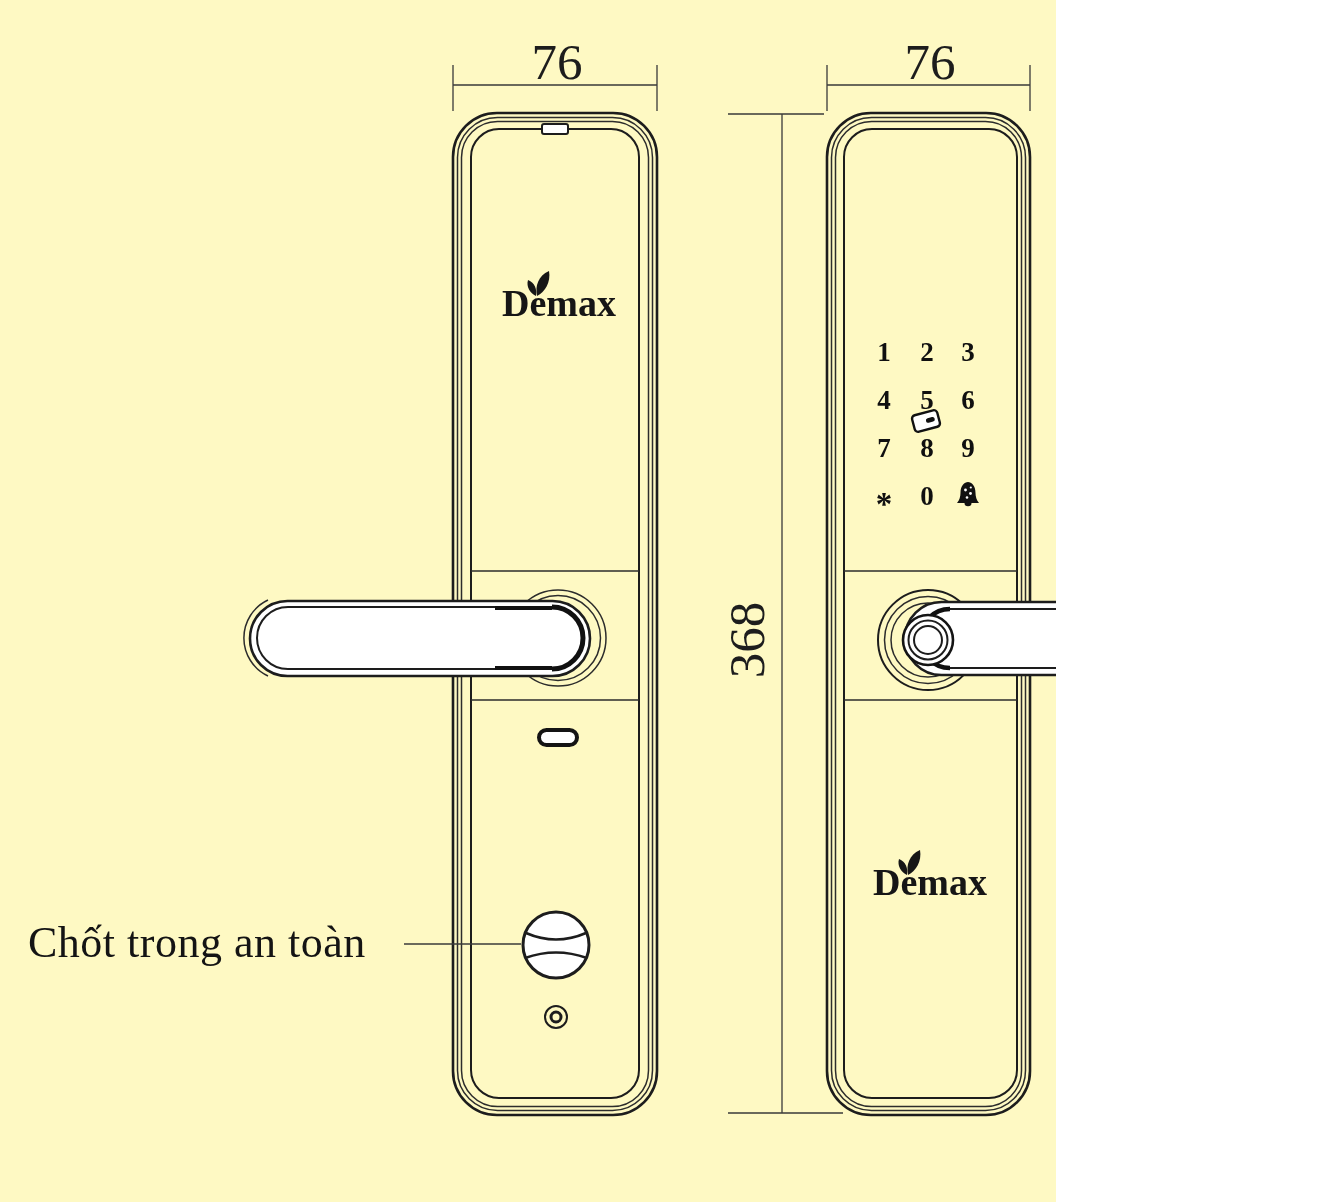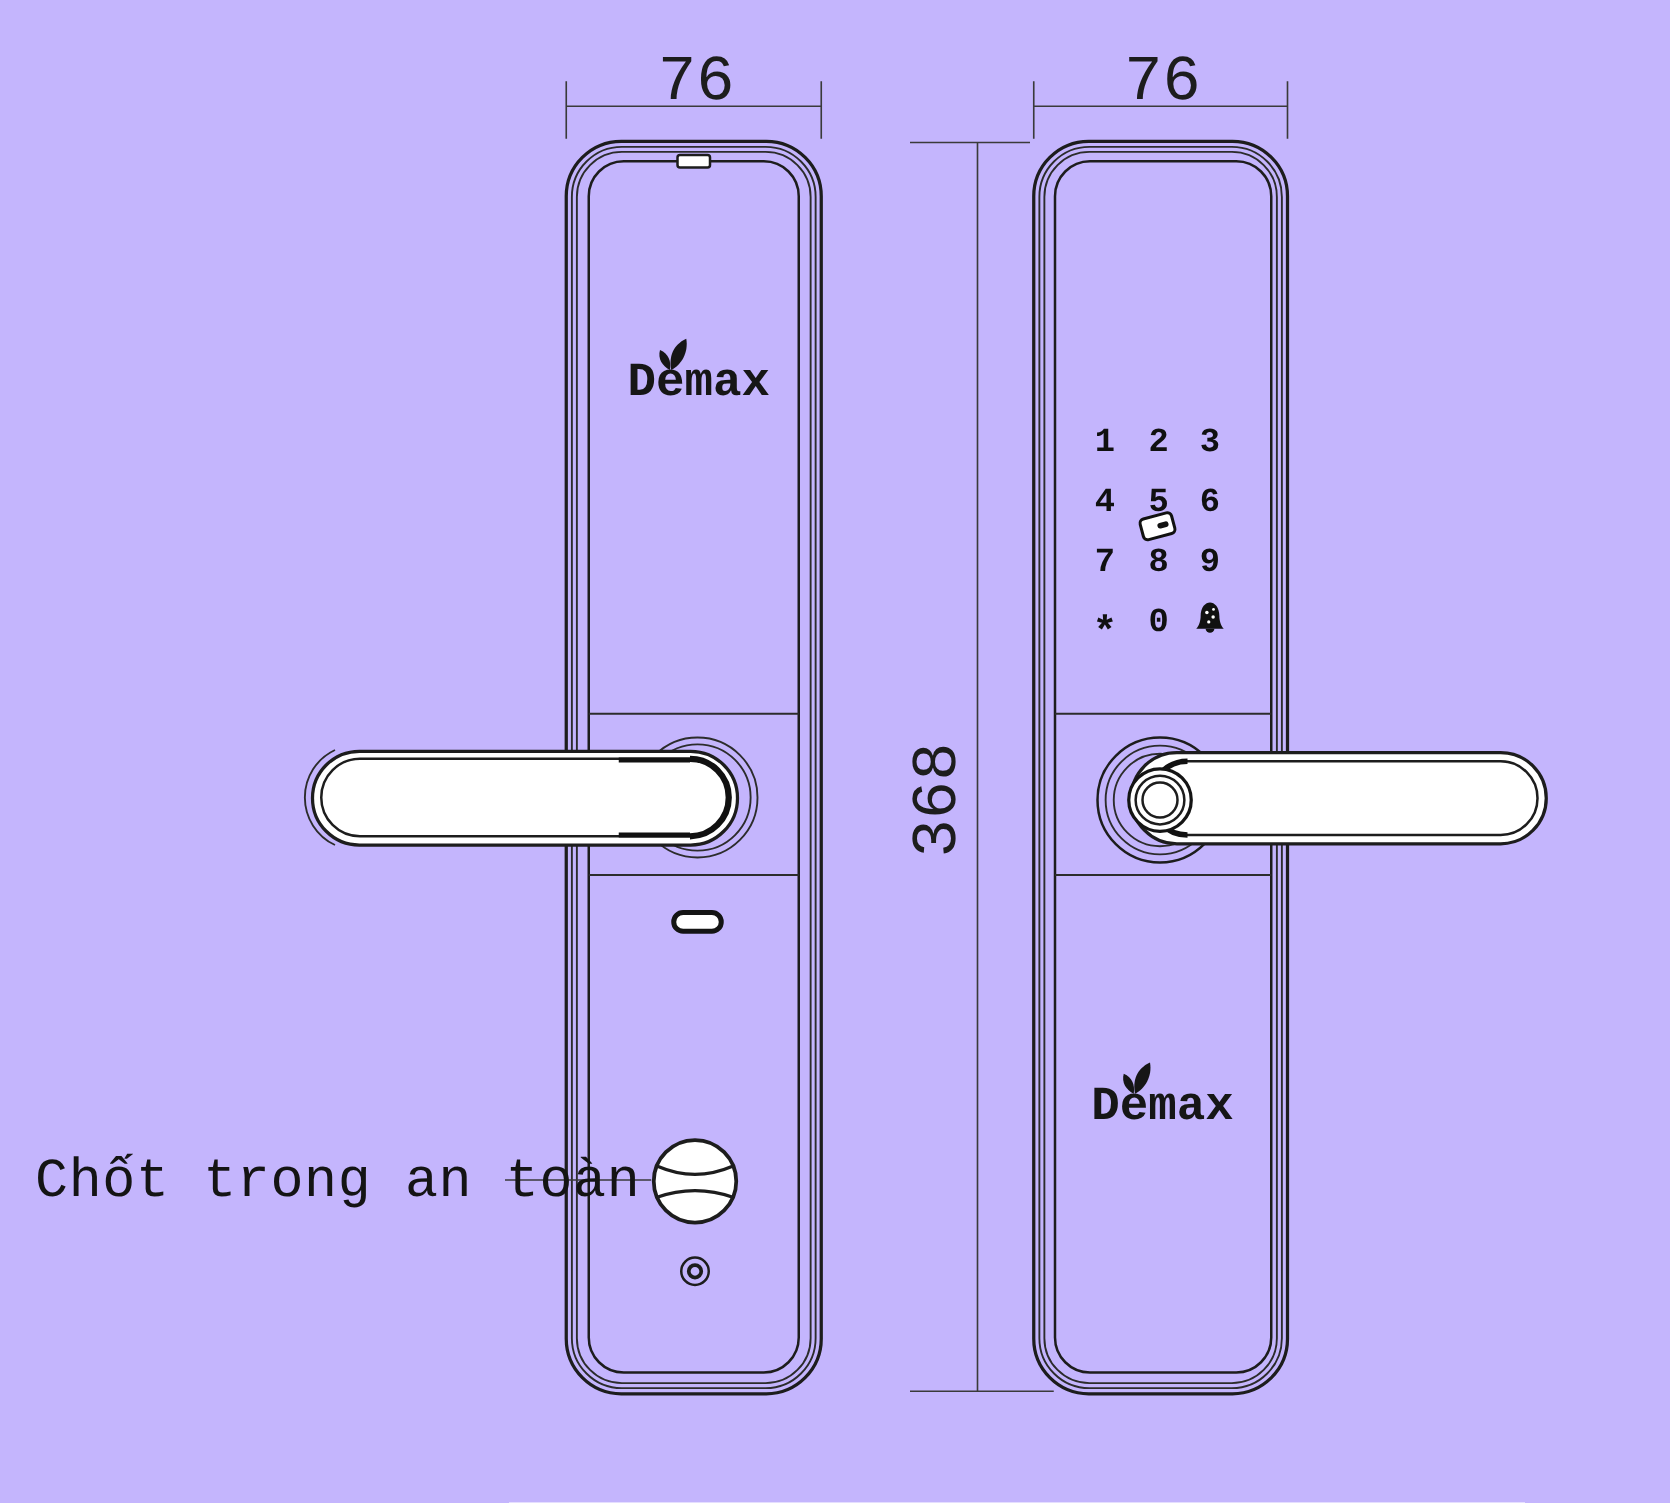--- a/index.html
+++ b/index.html
@@ -1,20 +1,20 @@
 <!DOCTYPE html>
 <html><head>
 <meta charset="utf-8">
 <style>
   html,body{margin:0;padding:0;background:#ffffff;}
   .canvas{
     position:relative;
-    width:1336px;height:1202px;
-    background:#c4b5fd;
-    font-family:Liberation Mono, monospace;
+    width:1056px;height:1202px;
+    background:#fef9c3;
+    font-family:Liberation Serif, serif;
     overflow:hidden;
   }
   svg{display:block;}
   .dim-text{font-size:51px;fill:#1d1d1d;font-weight:400;}
   .key-text{font-size:27px;font-weight:bold;fill:#101010;}
   .star-text{font-size:33px;font-weight:bold;fill:#101010;}
   .logo-text{font-size:38px;font-weight:bold;fill:#161616;letter-spacing:0px;}
   .callout-text{font-size:44px;fill:#141414;font-weight:400;letter-spacing:0.5px;}
   .thin{stroke:#2c2c2c;stroke-width:1.5;fill:none;}
   .mid{stroke:#1d1d1d;stroke-width:2;fill:none;}

